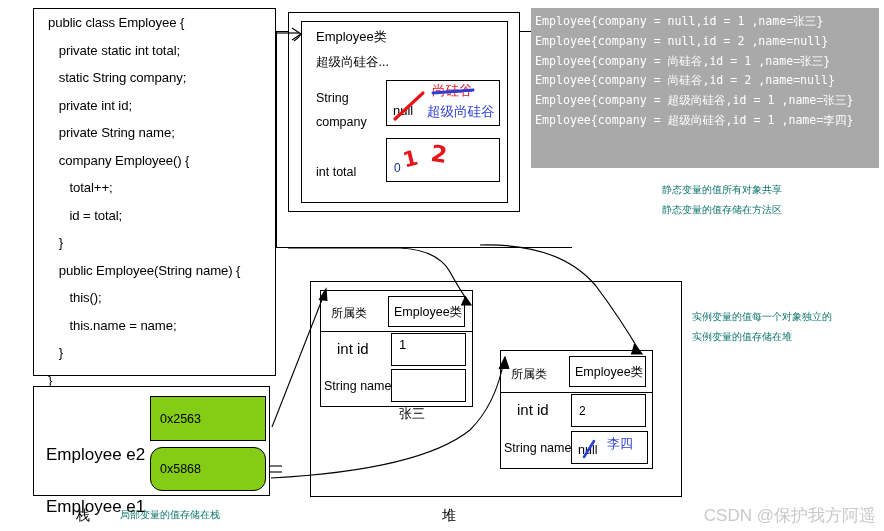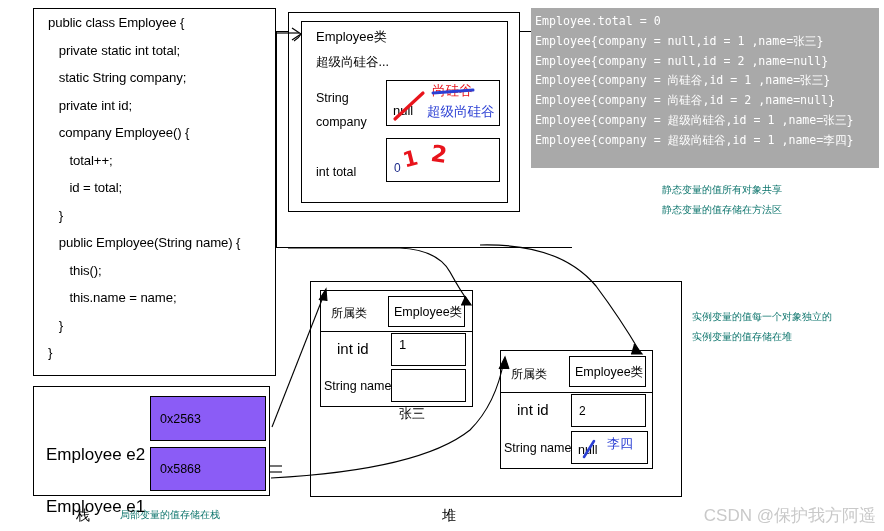--- a/index.html
+++ b/index.html
@@ -94,40 +94,41 @@
   .obj-sep{position:absolute;height:0;border-top:1.3px solid #000;}
   .obj-label{position:absolute;white-space:nowrap;}
 
   
   #stack-box{
     left:33px;top:386px;width:237px;height:110px;
     border:1.4px solid #000;box-sizing:border-box;background:#fff;
   }
   .stk-label{position:absolute;font-size:17px;white-space:nowrap;margin-top:30px;}
   .stk-val{position:absolute;border:1.3px solid #000;box-sizing:border-box;
-           background:#8b5cf6;font-size:12.5px;}
+           background:#84cc16;font-size:12.5px;}
   .stk-val span{position:absolute;left:9px;top:50%;transform:translateY(-50%);}
 
   
   .area-label{position:absolute;font-size:14px;}
   #watermark{
     position:absolute;right:8px;bottom:4px;
     color:#c9c9c9;font-size:17px;white-space:nowrap;
   }
   svg.overlay{position:absolute;left:0;top:0;width:884px;height:531px;
               pointer-events:none;}
 </style>
 </head>
 <body>
 
 <div class="abs" id="code-panel">
   <div class="code-line">public class Employee {</div>
   <div class="code-line">   private static int total;</div>
   <div class="code-line">   static String company;</div>
   <div class="code-line">   private int id;</div>
+  <div class="code-line">   private String name;</div>
   <div class="code-line">   company Employee() {</div>
   <div class="code-line">      total++;</div>
   <div class="code-line">      id = total;</div>
   <div class="code-line">   }</div>
   <div class="code-line">   public Employee(String name) {</div>
   <div class="code-line">      this();</div>
   <div class="code-line">      this.name = name;</div>
   <div class="code-line">   }</div>
   <div class="code-line">}</div>
 </div>
@@ -154,21 +155,20 @@
   </div>
 
   <div class="val-box" id="total-slot" style="left:84px;top:116px;width:114px;height:44px;">
     <span class="abs" style="left:7px;top:22px;font-size:12px;color:#1c2a8a;">0</span>
     <span class="abs hand-red" style="left:16px;top:8px;font-size:21px;font-weight:bold;transform:rotate(-14deg);">1</span>
     <span class="abs hand-red" style="left:44px;top:2px;font-size:23px;font-weight:bold;transform:rotate(8deg);">2</span>
   </div>
 </div>
 
 <div class="abs" id="console">
-  <div class="c-line">Employee.total = 0</div>
   <div class="c-line">Employee{company = null,id = 1 ,name=张三}</div>
   <div class="c-line">Employee{company = null,id = 2 ,name=null}</div>
   <div class="c-line">Employee{company = 尚硅谷,id = 1 ,name=张三}</div>
   <div class="c-line">Employee{company = 尚硅谷,id = 2 ,name=null}</div>
   <div class="c-line">Employee{company = 超级尚硅谷,id = 1 ,name=张三}</div>
   <div class="c-line">Employee{company = 超级尚硅谷,id = 1 ,name=李四}</div>
 </div>
 
 <div class="abs note" style="left:662px;top:180px;">静态变量的值所有对象共享</div>
 <div class="abs note" style="left:662px;top:200px;">静态变量的值存储在方法区</div>
@@ -216,21 +216,21 @@
   </div>
 </div>
 
 <div class="abs" id="stack-box">
   <span class="stk-label" style="left:12px;top:28px;">Employee e2</span>
   <div class="stk-val" style="left:116px;top:9px;width:116px;height:45px;">
     <span>0x2563</span>
   </div>
 
   <span class="stk-label" style="left:12px;top:80px;">Employee e1</span>
-  <div class="stk-val" style="left:116px;top:60px;width:116px;height:44px;">
+  <div class="stk-val" style="left:116px;top:60px;width:116px;height:44px;border-radius:12px;">
     <span>0x5868</span>
   </div>
 </div>
 
 <div class="abs area-label" style="left:76px;top:507px;">栈</div>
 <div class="abs area-label" style="left:442px;top:507px;">堆</div>
 
 <div id="watermark">CSDN @保护我方阿遥</div>
 
 <svg class="overlay">

